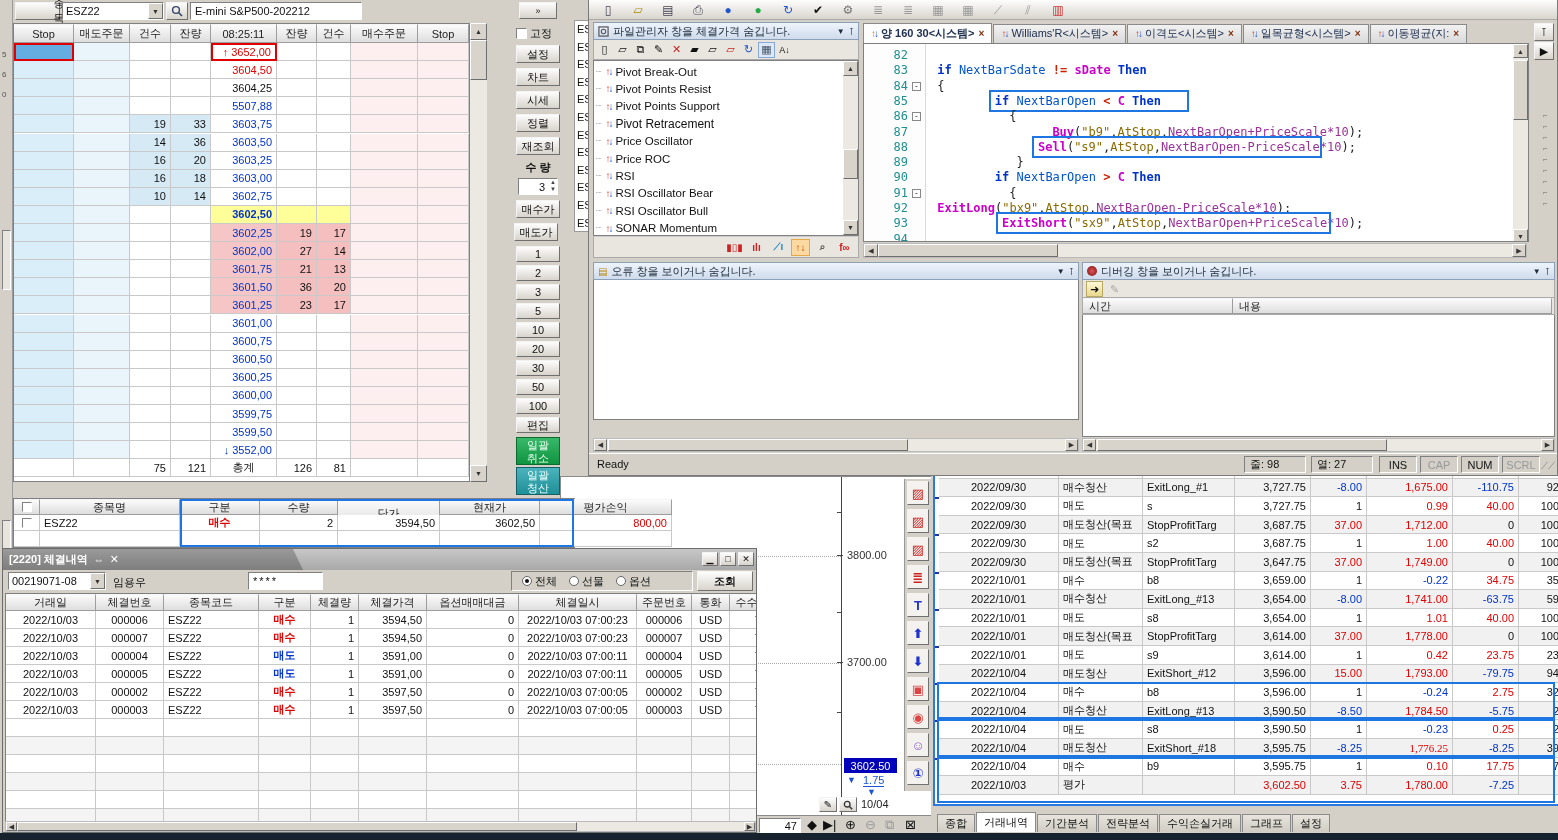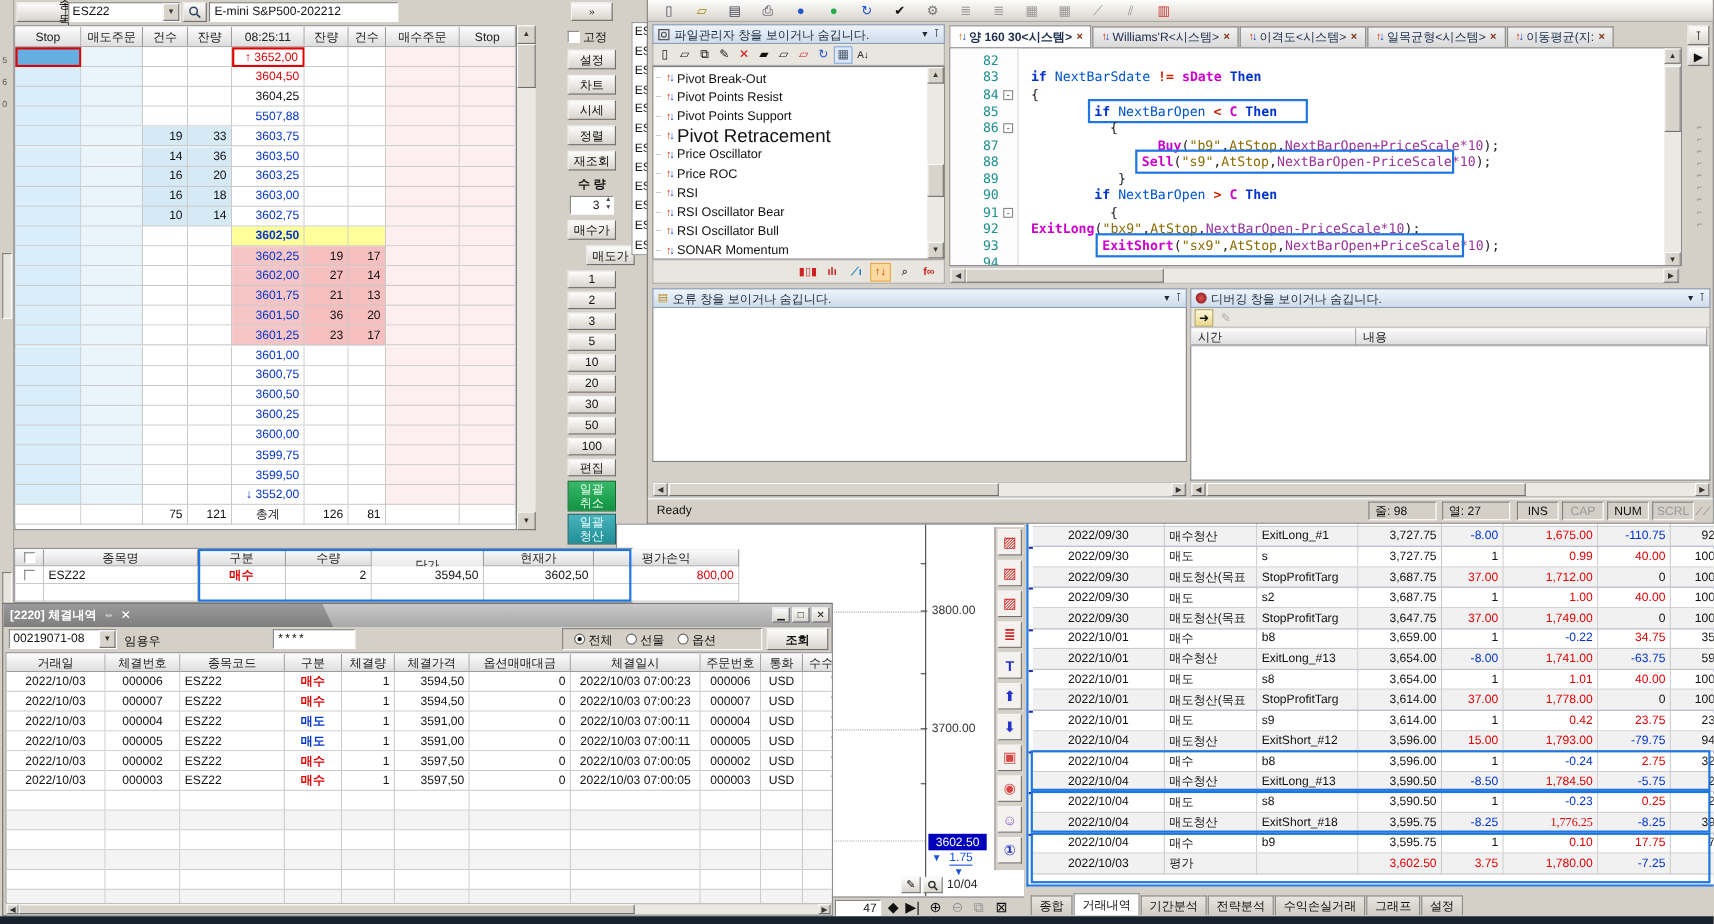--- a/index.html
+++ b/index.html
@@ -298,21 +298,21 @@
     </div>
     <div class="btn abs" style="left: 2px; top: 45px; width: 44px; height: 18px;">설정</div>
     <div class="btn abs" style="left: 2px; top: 68px; width: 44px; height: 18px;">차트</div>
     <div class="btn abs" style="left: 2px; top: 91px; width: 44px; height: 18px;">시세</div>
     <div class="btn abs" style="left: 2px; top: 114px; width: 44px; height: 18px;">정렬</div>
     <div class="btn abs" style="left: 2px; top: 137px; width: 44px; height: 18px;">재조회</div>
     <div class="abs ctr" style="left: 2px; top: 160px; width: 44px; height: 16px; text-align: center; font-weight: bold;">수 량</div>
     <div class="sunk abs" style="left: 4px; top: 178px; width: 40px; height: 17px; display: flex; align-items: center; justify-content: flex-end; padding-right: 12px;">3<div class="abs" style="right: 1px; top: 0px; font-size: 6px; line-height: 7px; color: rgb(68, 68, 68); white-space: pre;">▲
 ▼</div></div>
     <div class="btn abs" style="left: 2px; top: 200px; width: 44px; height: 18px;">매수가</div>
-    <div class="btn abs" style="left: 19px; top: 223px; width: 44px; height: 18px;">매도가</div>
+    <div class="btn abs" style="left: 0; top: 223px; width: 44px; height: 18px;">매도가</div>
     <div class="btn abs" style="left: 2px; top: 246px; width: 44px; height: 16px;">1</div>
     <div class="btn abs" style="left: 2px; top: 265px; width: 44px; height: 16px;">2</div>
     <div class="btn abs" style="left: 2px; top: 284px; width: 44px; height: 16px;">3</div>
     <div class="btn abs" style="left: 2px; top: 303px; width: 44px; height: 16px;">5</div>
     <div class="btn abs" style="left: 2px; top: 322px; width: 44px; height: 16px;">10</div>
     <div class="btn abs" style="left: 2px; top: 341px; width: 44px; height: 16px;">20</div>
     <div class="btn abs" style="left: 2px; top: 360px; width: 44px; height: 16px;">30</div>
     <div class="btn abs" style="left: 2px; top: 379px; width: 44px; height: 16px;">50</div>
     <div class="btn abs" style="left: 2px; top: 398px; width: 44px; height: 16px;">100</div>
     <div class="btn abs" style="left: 2px; top: 417px; width: 44px; height: 16px;">편집</div>
@@ -814,21 +814,21 @@
       <div style="position: absolute; left: 428px; top: 2px; width: 22px; height: 16px; display: flex; align-items: center; justify-content: center; color: rgb(153, 153, 153); font-size: 12px;">⫽</div>
       <div style="position: absolute; left: 458px; top: 2px; width: 22px; height: 16px; display: flex; align-items: center; justify-content: center; color: rgb(204, 51, 51); font-size: 12px;">▥</div>
     </div>
 
   <div class="abs" style="left:4px;top:22px;width:266px;height:238px;">
     <div class="paneltitle" style="height:18px;">
       <svg width="11" height="11" viewBox="0 0 12 12">
           <rect x="1" y="1" width="10" height="10" fill="none" stroke="#555" stroke-width="1.3"></rect>
           <circle cx="6" cy="6" r="2.4" fill="none" stroke="#555" stroke-width="1.2"></circle>
         </svg>
-      <span style="flex:1;">파일관리자 창을 보이거나 숨깁니다.</span>
+      <span style="flex:1;">파일관리자 창을 체결가격 숨깁니다.</span>
       <span style="font-size:8px;">▼</span>
       <span style="font-size:10px;">⊺</span>
     </div>
     <div id="fm-toolbar" style="height:20px;background:#e9e6df;border:1px solid #aaa;border-top:none;display:flex;align-items:center;gap:1px;padding-left:2px;">
         <div class="ico16">▯</div>
         <div class="ico16">▱</div>
         <div class="ico16">⧉</div>
         <div class="ico16">✎</div>
         <div class="ico16" style="color: rgb(204, 34, 34);">✕</div>
         <div class="ico16">▰</div>
@@ -851,21 +851,21 @@
             <div style="font-size: 11.5px;">Pivot Points Resist</div>
           </div>
           <div style="position: absolute; left: 2px; top: 36.8px; width: 240px; height: 17px; display: flex; align-items: center; gap: 4px;">
             <div style="color: rgb(153, 153, 153); font-size: 9px;">┈</div>
             <div class="updown"><span class="u">↑</span><span class="d">↓</span></div>
             <div style="font-size: 11.5px;">Pivot Points Support</div>
           </div>
           <div style="position: absolute; left: 2px; top: 54.2px; width: 240px; height: 17px; display: flex; align-items: center; gap: 4px;">
             <div style="color: rgb(153, 153, 153); font-size: 9px;">┈</div>
             <div class="updown"><span class="u">↑</span><span class="d">↓</span></div>
-            <div style="font-size: 17px;">Pivot Retracement</div>
+            <div style="font-size: 12px;">Pivot Retracement</div>
           </div>
           <div style="position: absolute; left: 2px; top: 71.6px; width: 240px; height: 17px; display: flex; align-items: center; gap: 4px;">
             <div style="color: rgb(153, 153, 153); font-size: 9px;">┈</div>
             <div class="updown"><span class="u">↑</span><span class="d">↓</span></div>
             <div style="font-size: 11.5px;">Price Oscillator</div>
           </div>
           <div style="position: absolute; left: 2px; top: 89px; width: 240px; height: 17px; display: flex; align-items: center; gap: 4px;">
             <div style="color: rgb(153, 153, 153); font-size: 9px;">┈</div>
             <div class="updown"><span class="u">↑</span><span class="d">↓</span></div>
             <div style="font-size: 11.5px;">Price ROC</div>

